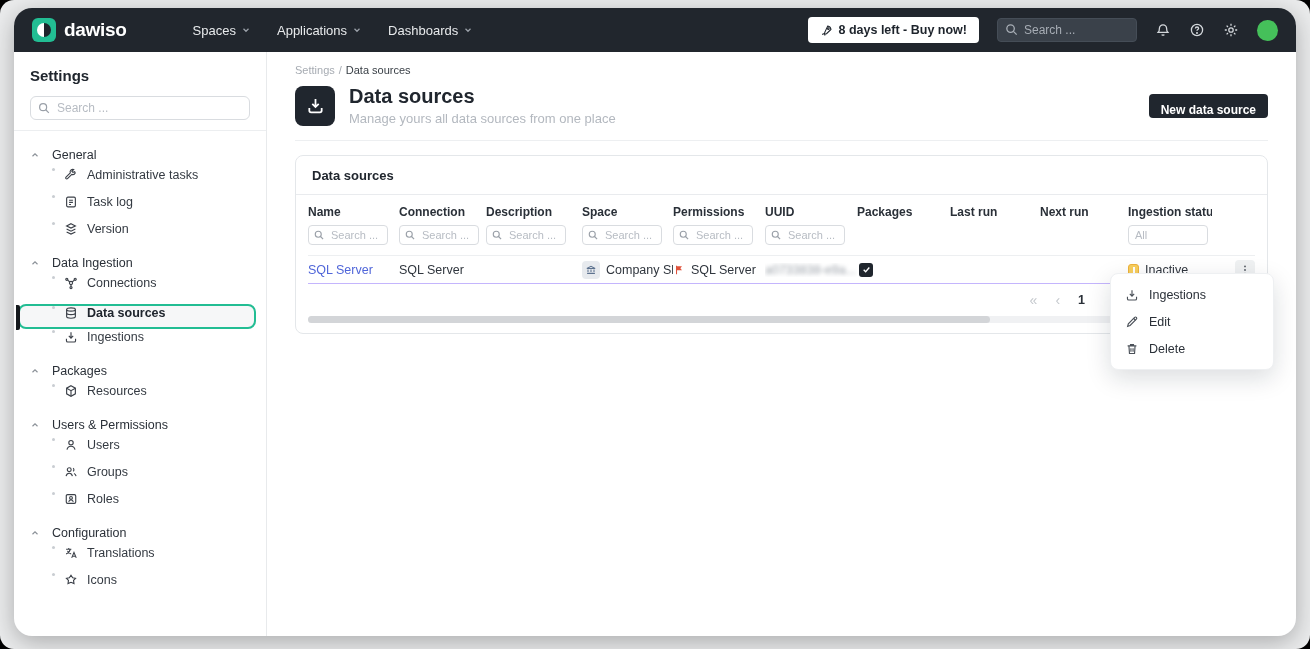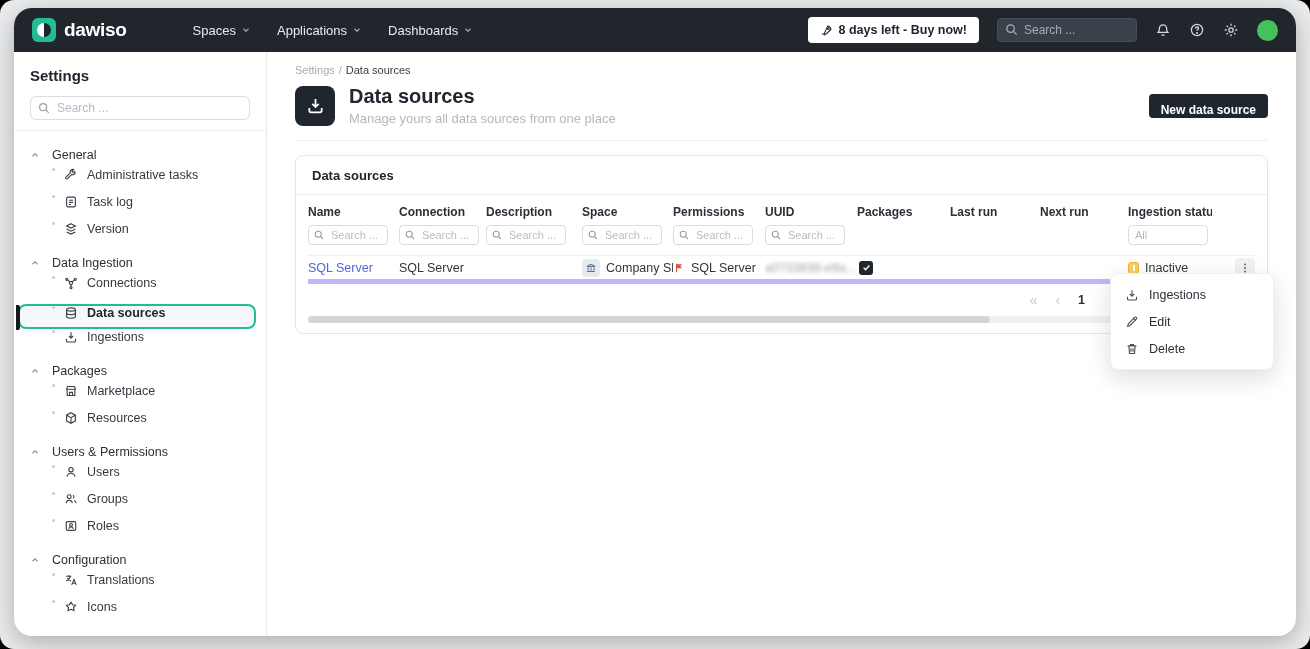--- a/index.html
+++ b/index.html
@@ -78,21 +78,21 @@
   .th { font-size:12px; font-weight:700; color:#2a3038; white-space:nowrap; overflow:hidden; padding-top:10px; }
   .tf { padding:6px 0 10px; }
   .f-search { position:relative; width:80px; }
   .f-search input { width:100%; height:20px; border:1px solid #d9dce0; border-radius:4px; padding:0 6px 0 22px;
                     font-size:11px; color:#3a4047; font-family:inherit; outline:none; }
   .f-search input::placeholder { color:#b7bcc3; }
   .f-search .mag { position:absolute; left:5px; top:4px; }
   .f-plain input { width:80px; height:20px; border:1px solid #d9dce0; border-radius:4px; padding:0 6px;
                    font-size:11px; color:#3a4047; font-family:inherit; outline:none; }
   .f-plain input::placeholder { color:#b7bcc3; }
-  .trow { border-top:1px solid #edeff1; border-bottom:5px solid #c4b5fd; height:29px; }
+  .trow { border-top:1px solid #edeff1; border-bottom:1px solid #c4b5fd; height:29px; }
   .td { font-size:12.5px; color:#30363e; white-space:nowrap; overflow:hidden; display:flex; align-items:center; gap:6px; }
   .td.link { color:#5066d9; cursor:pointer; }
   .chip { width:18px; height:18px; background:#e7eaee; border-radius:4px; display:flex; align-items:center; justify-content:center; flex:0 0 18px; }
   .uuid { color:#9aa0a8; filter:blur(2.3px); }
   .checkbox { width:14px; height:14px; background:#20262e; border-radius:3px; display:flex; align-items:center;
               justify-content:center; margin-left:2px; cursor:pointer; }
   .status-ico { width:11px; height:12px; background:#f8cf5e; border:1px solid #edb23b; border-radius:3px; position:relative; flex:0 0 11px; }
   .status-ico::after { content:''; position:absolute; left:4px; top:2px; bottom:2px; width:2px; background:#fff; }
   .kebab { width:20px; height:20px; background:#eff1f2; border:none; border-radius:4px; display:flex; align-items:center;
            justify-content:center; cursor:pointer; margin-left:auto; }
@@ -258,28 +258,20 @@
               <path d="M2.8 10v2.2c0 .8.7 1.5 1.5 1.5h7.4c.8 0 1.5-.7 1.5-1.5V10"></path>
             </svg>
         <span class="lbl">Ingestions</span>
       </div>
 
       <div class="side-group-head">
         <svg width="10" height="10" viewBox="0 0 16 16" fill="none" stroke="#8a9097" stroke-width="1.8">
               <path d="M4 10l4-4 4 4"></path>
             </svg>
         <span class="lbl">Packages</span>
-      </div>
-      <div class="side-sub">
-        <span class="dot"></span>
-        <svg width="14" height="14" viewBox="0 0 16 16" fill="none" stroke-width="1.3">
-              <path d="M3 6l1-3.2h8L13 6M3.6 6v7.2h8.8V6"></path>
-              <path d="M2.6 6h10.8M6.3 13V9.5h3.4V13"></path>
-            </svg>
-        <span class="lbl">Marketplace</span>
       </div>
       <div class="side-sub">
         <span class="dot"></span>
         <svg width="14" height="14" viewBox="0 0 16 16" fill="none" stroke-width="1.3">
               <path d="M8 2l5 2.8v6.4L8 14l-5-2.8V4.8z"></path>
               <path d="M3 4.8L8 7.6l5-2.8M8 7.6V14"></path>
             </svg>
         <span class="lbl">Resources</span>
       </div>
 

